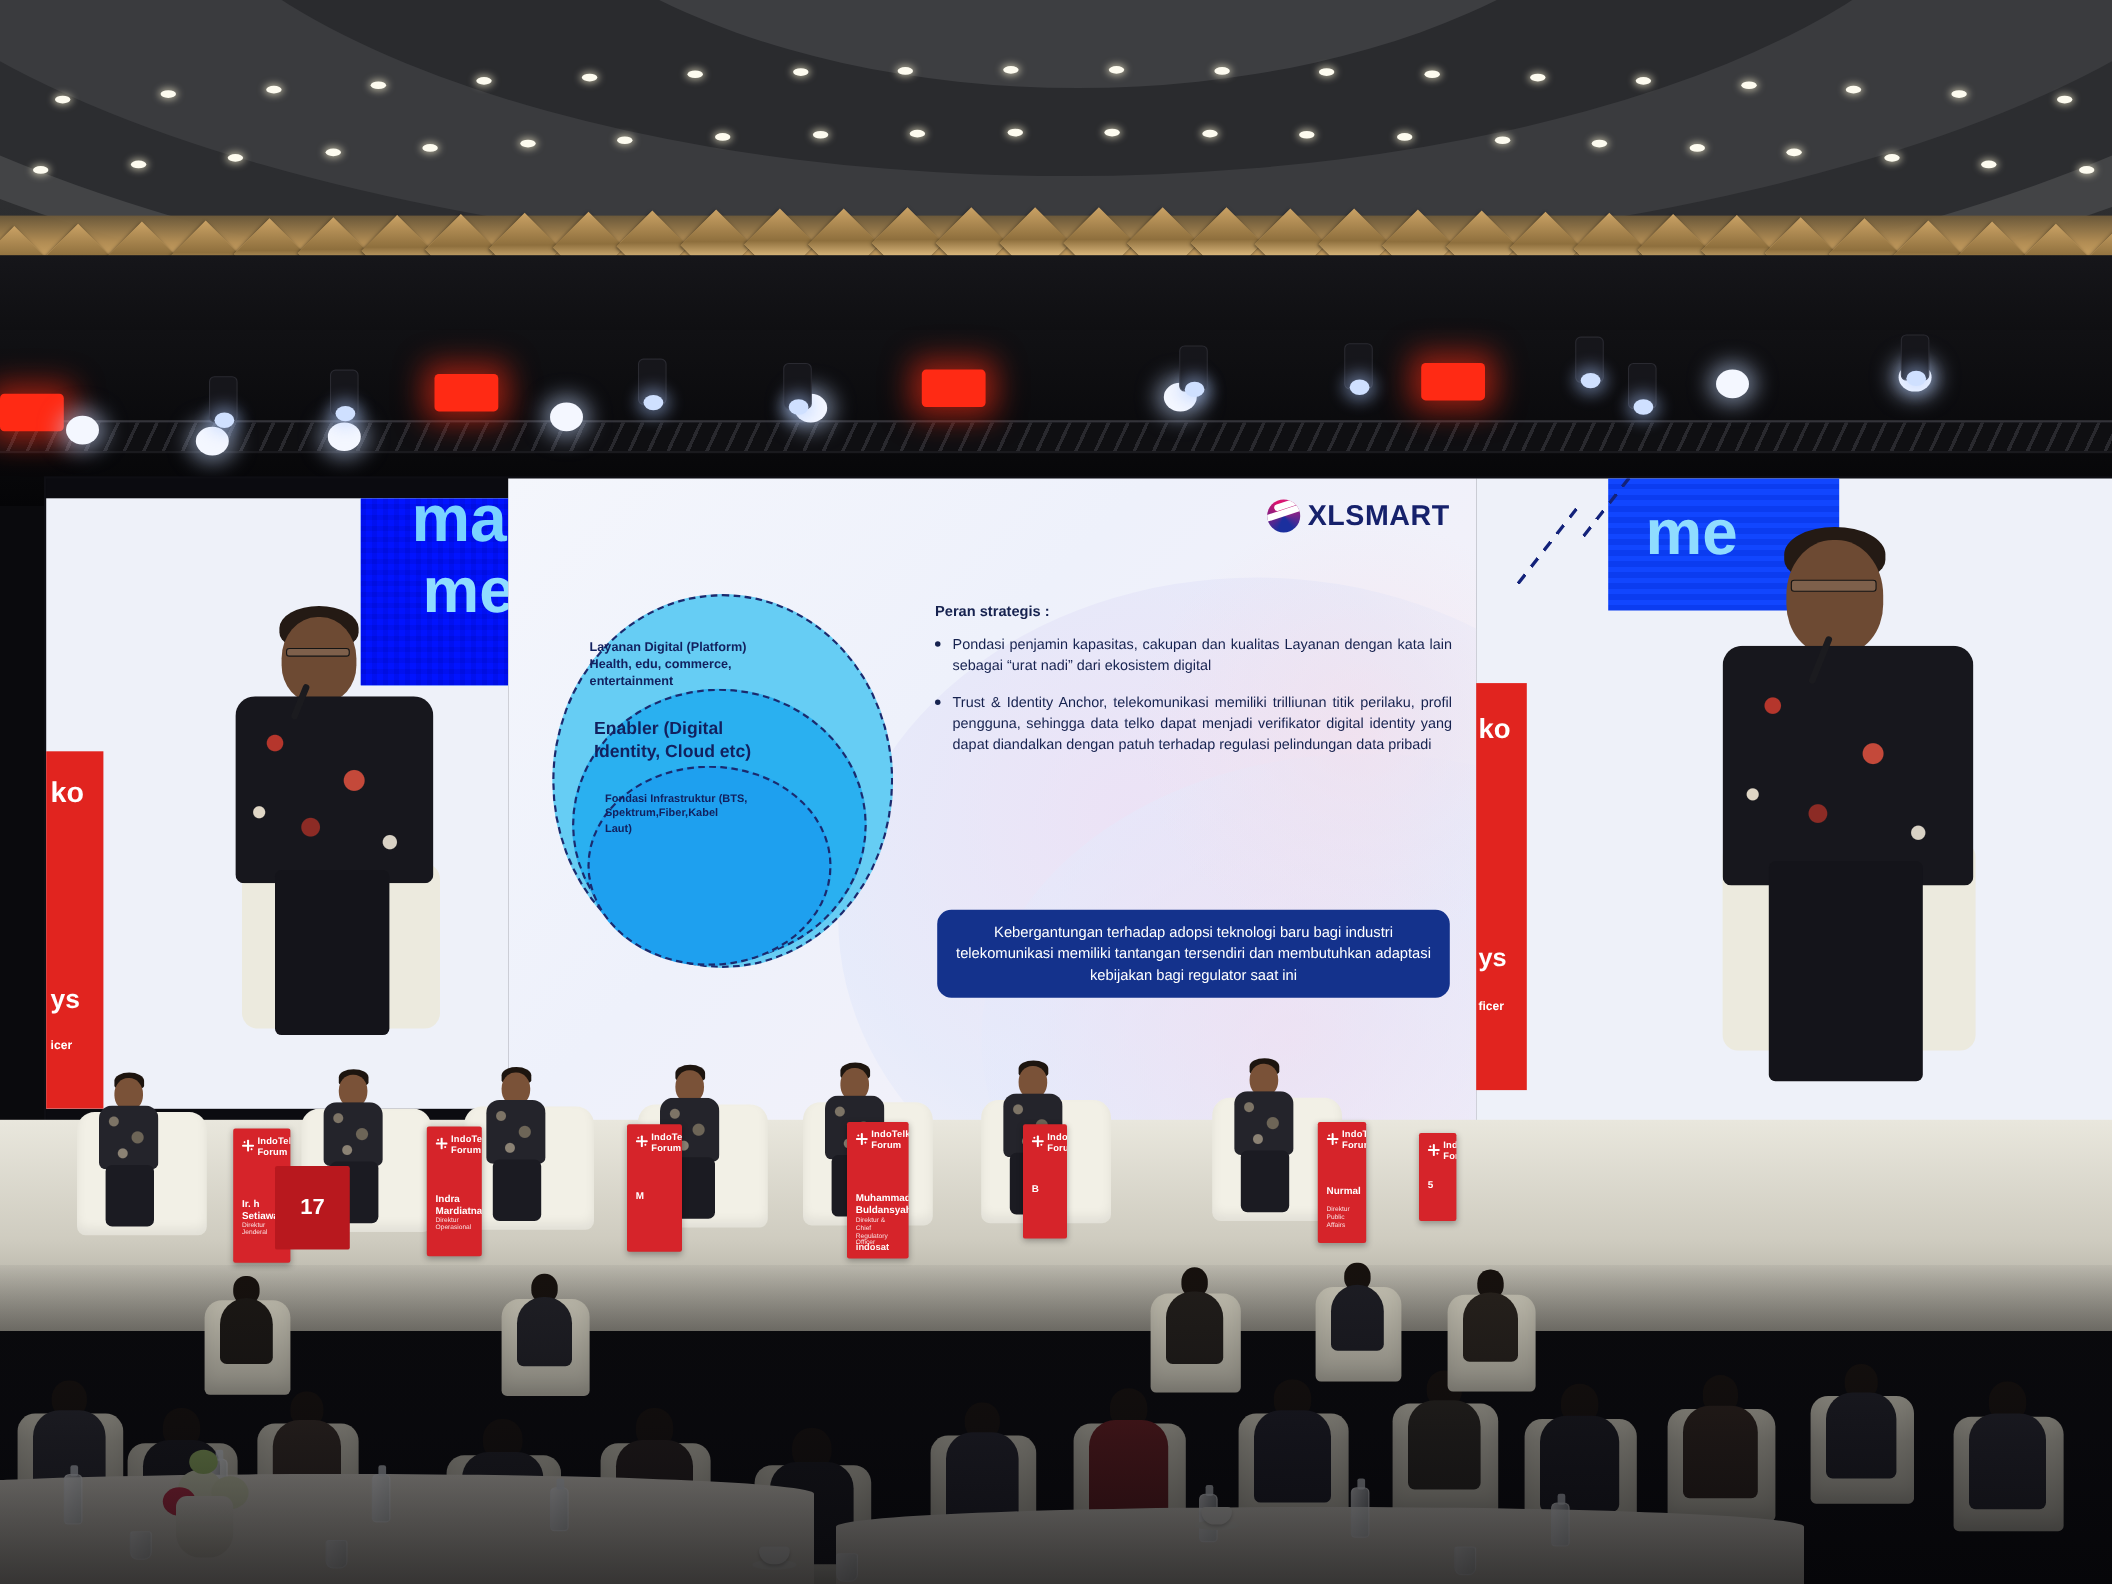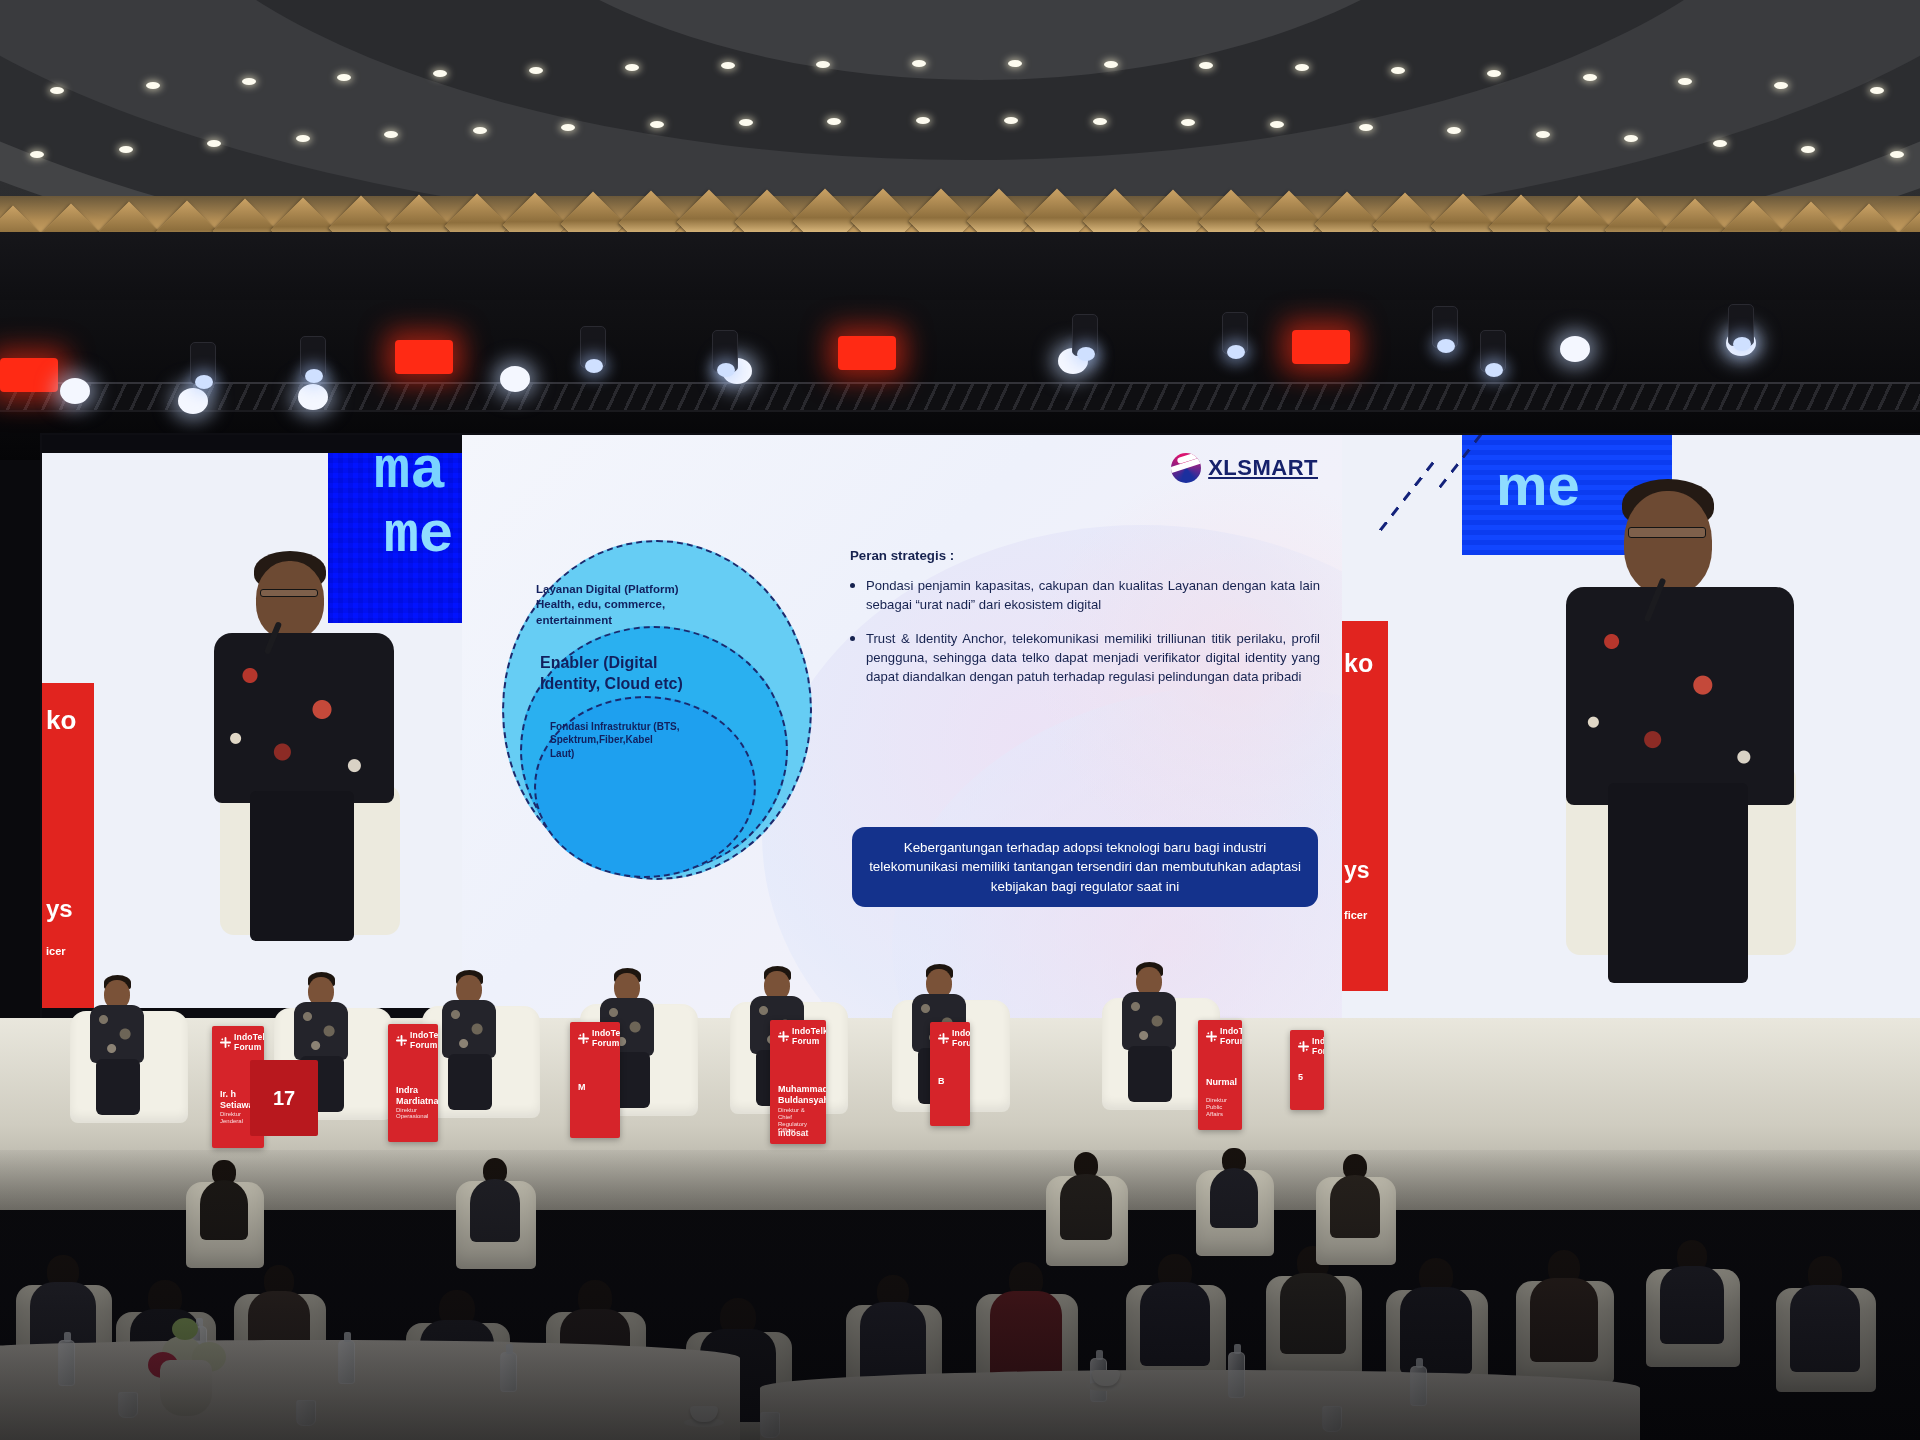--- a/index.html
+++ b/index.html
@@ -52,21 +52,21 @@
     box-shadow:0 0 14px 6px rgba(170,200,255,.45);}
 
   
   .ledwall { position:absolute; left:42px; top:435px; width:1878px; height:585px;
     background:#0b0b10; box-shadow:0 0 0 2px #0e0e13; }
   .led-left { position:absolute; left:0; top:18px; width:420px; height:555px;
     background:#eef1f9; overflow:hidden; }
   .led-blue { position:absolute; left:286px; top:0px; width:200px; height:170px;
     background:repeating-linear-gradient(0deg,#0b3cf0 0 5px,#1146ff 5px 10px),
                repeating-linear-gradient(90deg,#0b3cf0 0 5px,#1146ff 5px 10px);
-    background-blend-mode:multiply;font-family:Liberation Mono, monospace; }
+    background-blend-mode:multiply; }
   .led-blue .w1 { position:absolute; left:46px; top:-16px; font-size:60px; color:#79d3ff; font-weight:700;}
   .led-blue .w2 { position:absolute; left:56px; top:50px; font-size:58px; color:#8fdcff; font-weight:700;}
   .redbanner { position:absolute; background:#e1241f; }
   .redbanner span{ position:absolute; color:#fff; font-weight:700; }
 
   .slide { position:absolute; left:420px; top:0px; width:880px; height:585px;
     background:linear-gradient(135deg,#f4f6fc 0%,#eef1fb 40%,#f6f1f8 100%);
     overflow:hidden; }
   .swoosh { position:absolute; border-radius:50%; opacity:.55; }
   .sw1{ left:300px; top:90px; width:760px; height:620px;
@@ -80,21 +80,21 @@
     font-size:23px; line-height:1.22; color:#1b2340; letter-spacing:.1px; }
   .xls-logo { position:absolute; right:24px; top:18px; display:flex;
     align-items:center; gap:7px; }
   .xls-mark { width:30px; height:30px; border-radius:50%;
     background:conic-gradient(from 200deg,#1b2f9e,#e0126d 38%,#c51f7c 55%,#1b2f9e 85%);
     position:relative; overflow:hidden; }
   .xls-mark::before{ content:""; position:absolute; left:-4px; top:9px; width:40px;height:6px;
     background:#fff; transform:rotate(-18deg); }
   .xls-mark::after{ content:""; position:absolute; left:6px; top:2px; width:22px;height:6px;
     background:#fff; transform:rotate(-18deg); border-radius:3px; }
-  .xls-text { font-size:22px; font-weight:800; color:#16216b; letter-spacing:.5px;text-decoration:underline; }
+  .xls-text { font-size:26px; font-weight:800; color:#16216b; letter-spacing:.5px; }
 
   .venn { position:absolute; left:40px; top:105px; width:330px; height:390px; }
   .circ { position:absolute; border-radius:50%; border:2px dashed #1a2a6e; }
   .c1 { left:0; top:0; width:310px; height:340px; background:#66cdf4; }
   .c2 { left:18px; top:86px; width:268px; height:248px; background:#2ab0f0; }
   .c3 { left:32px; top:156px; width:222px; height:182px; background:#1ea0ef; }
   .venn-lab { position:absolute; color:#12205e; font-size:11.5px; line-height:1.34;
     font-weight:600; }
   .lab1 { left:34px; top:42px; width:180px; }
   .lab2 { left:38px; top:112px; width:180px; font-size:16px; }

